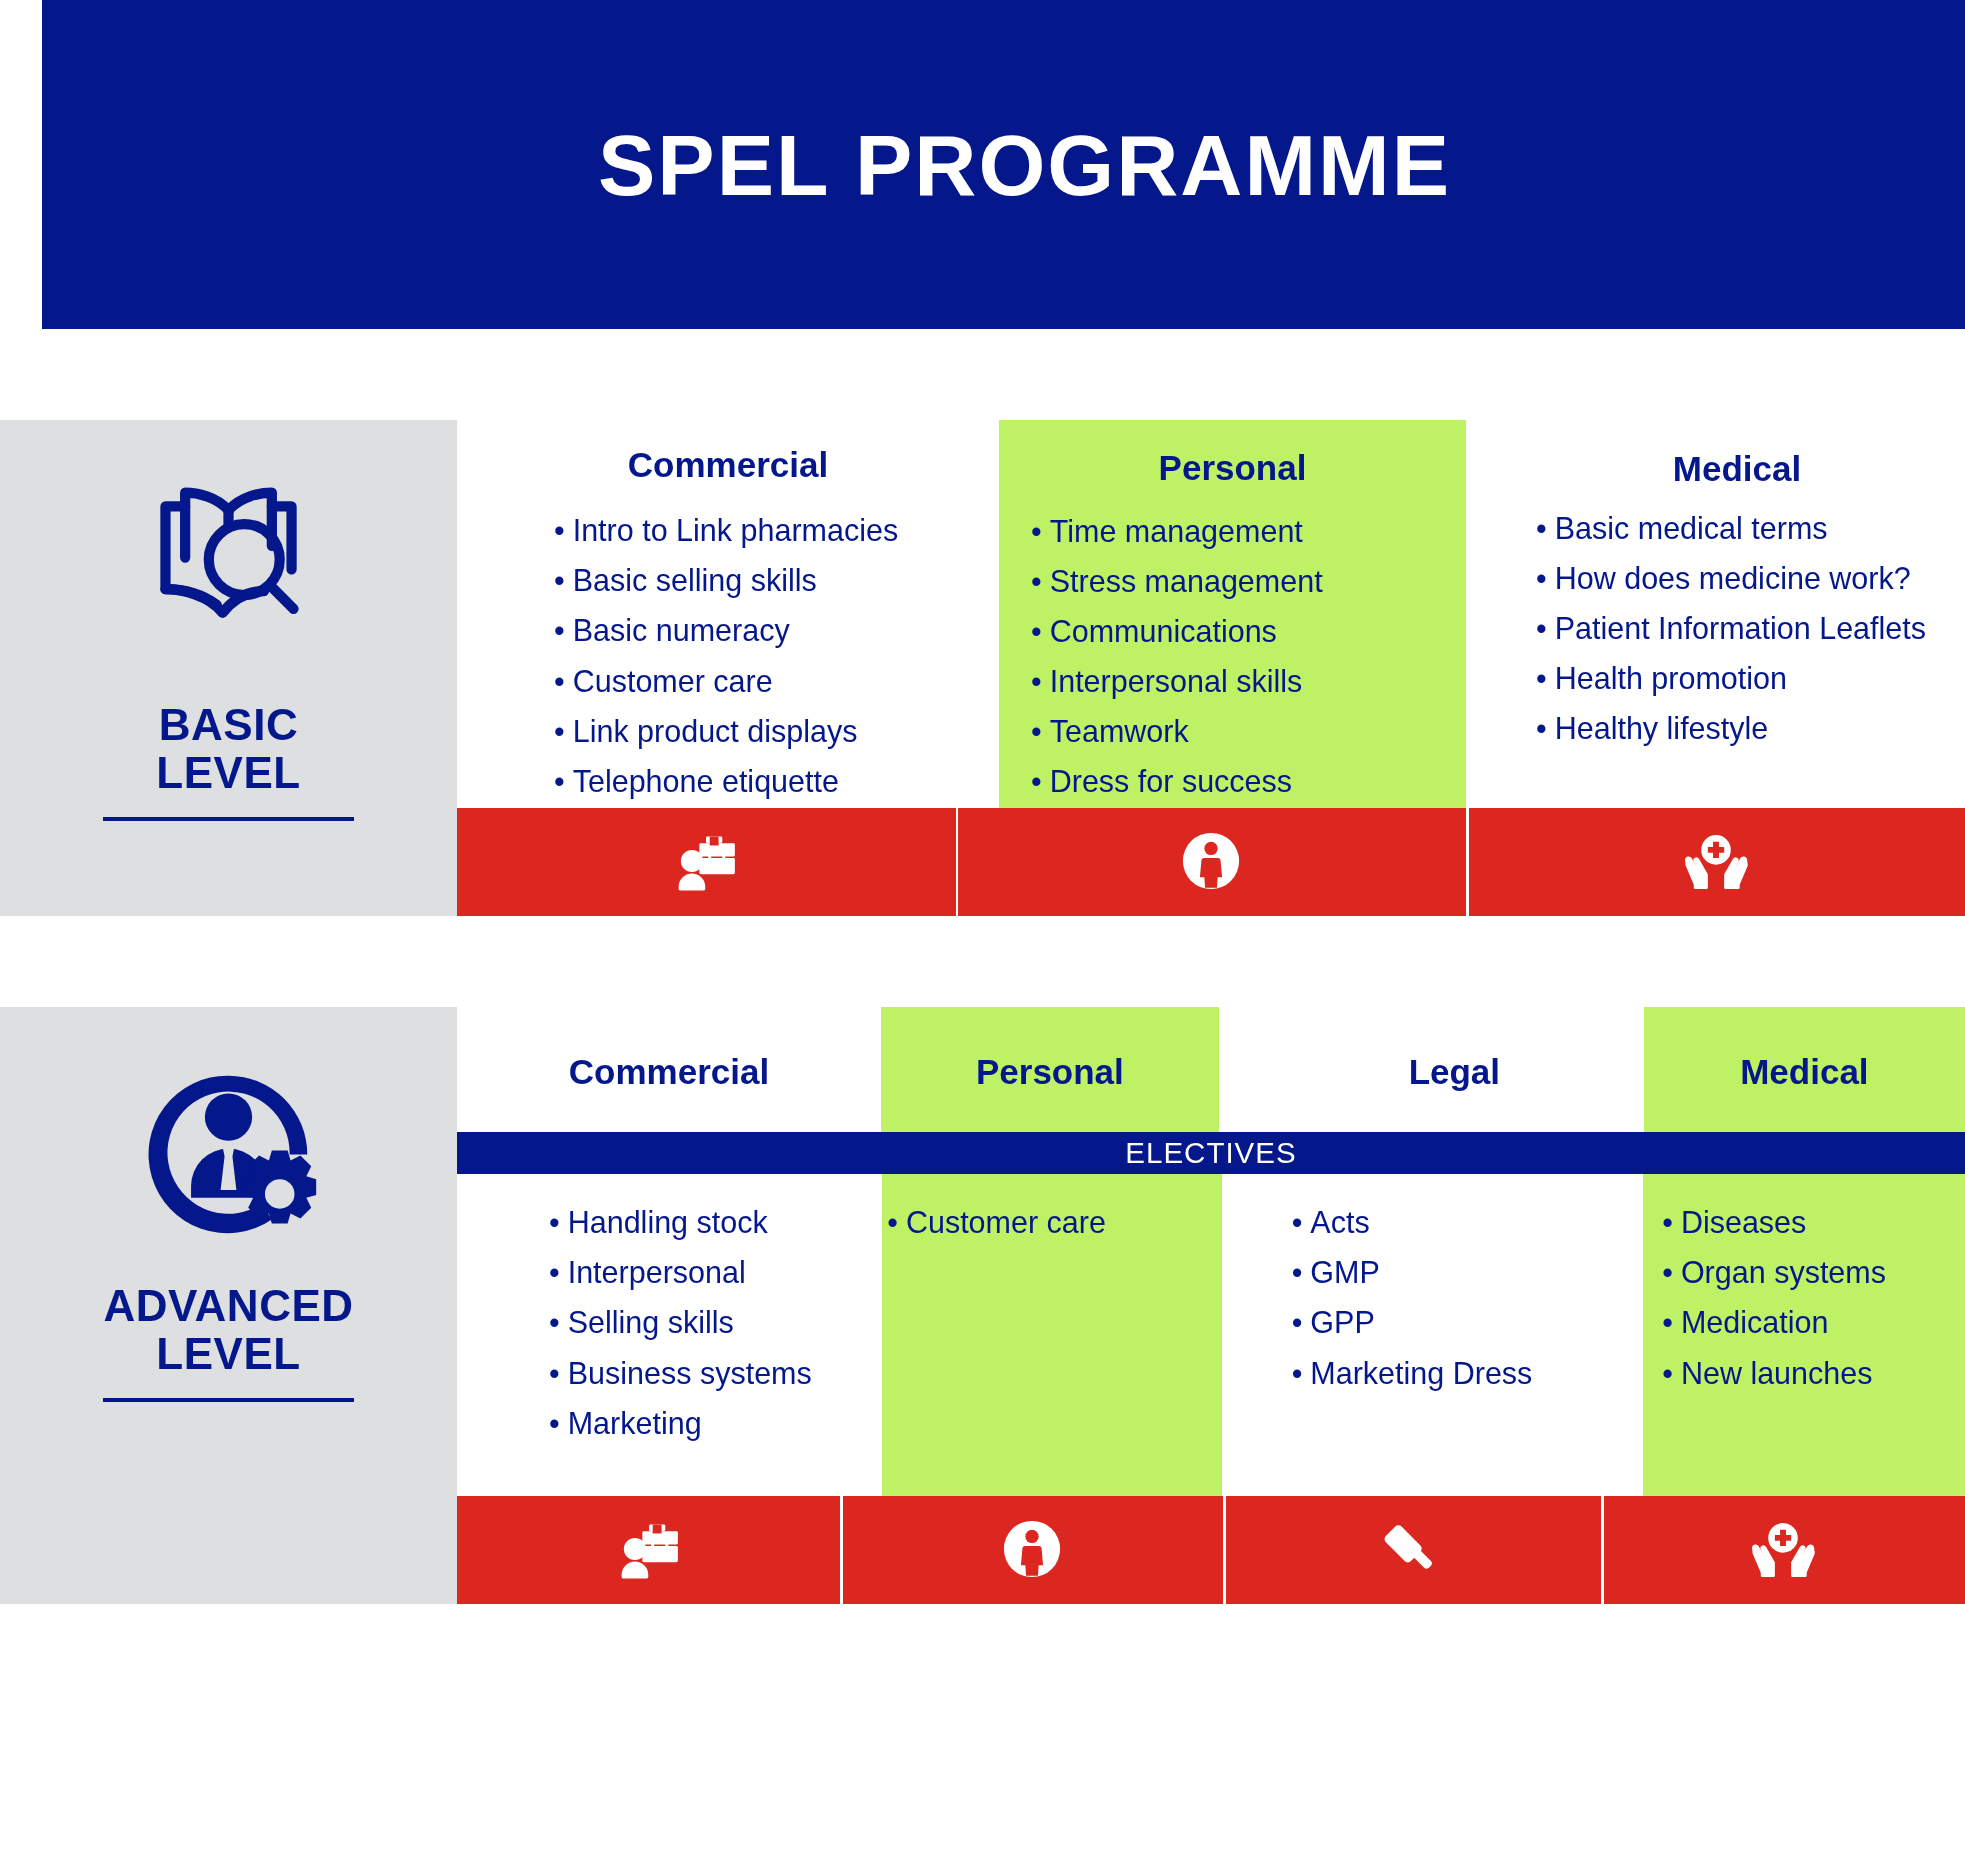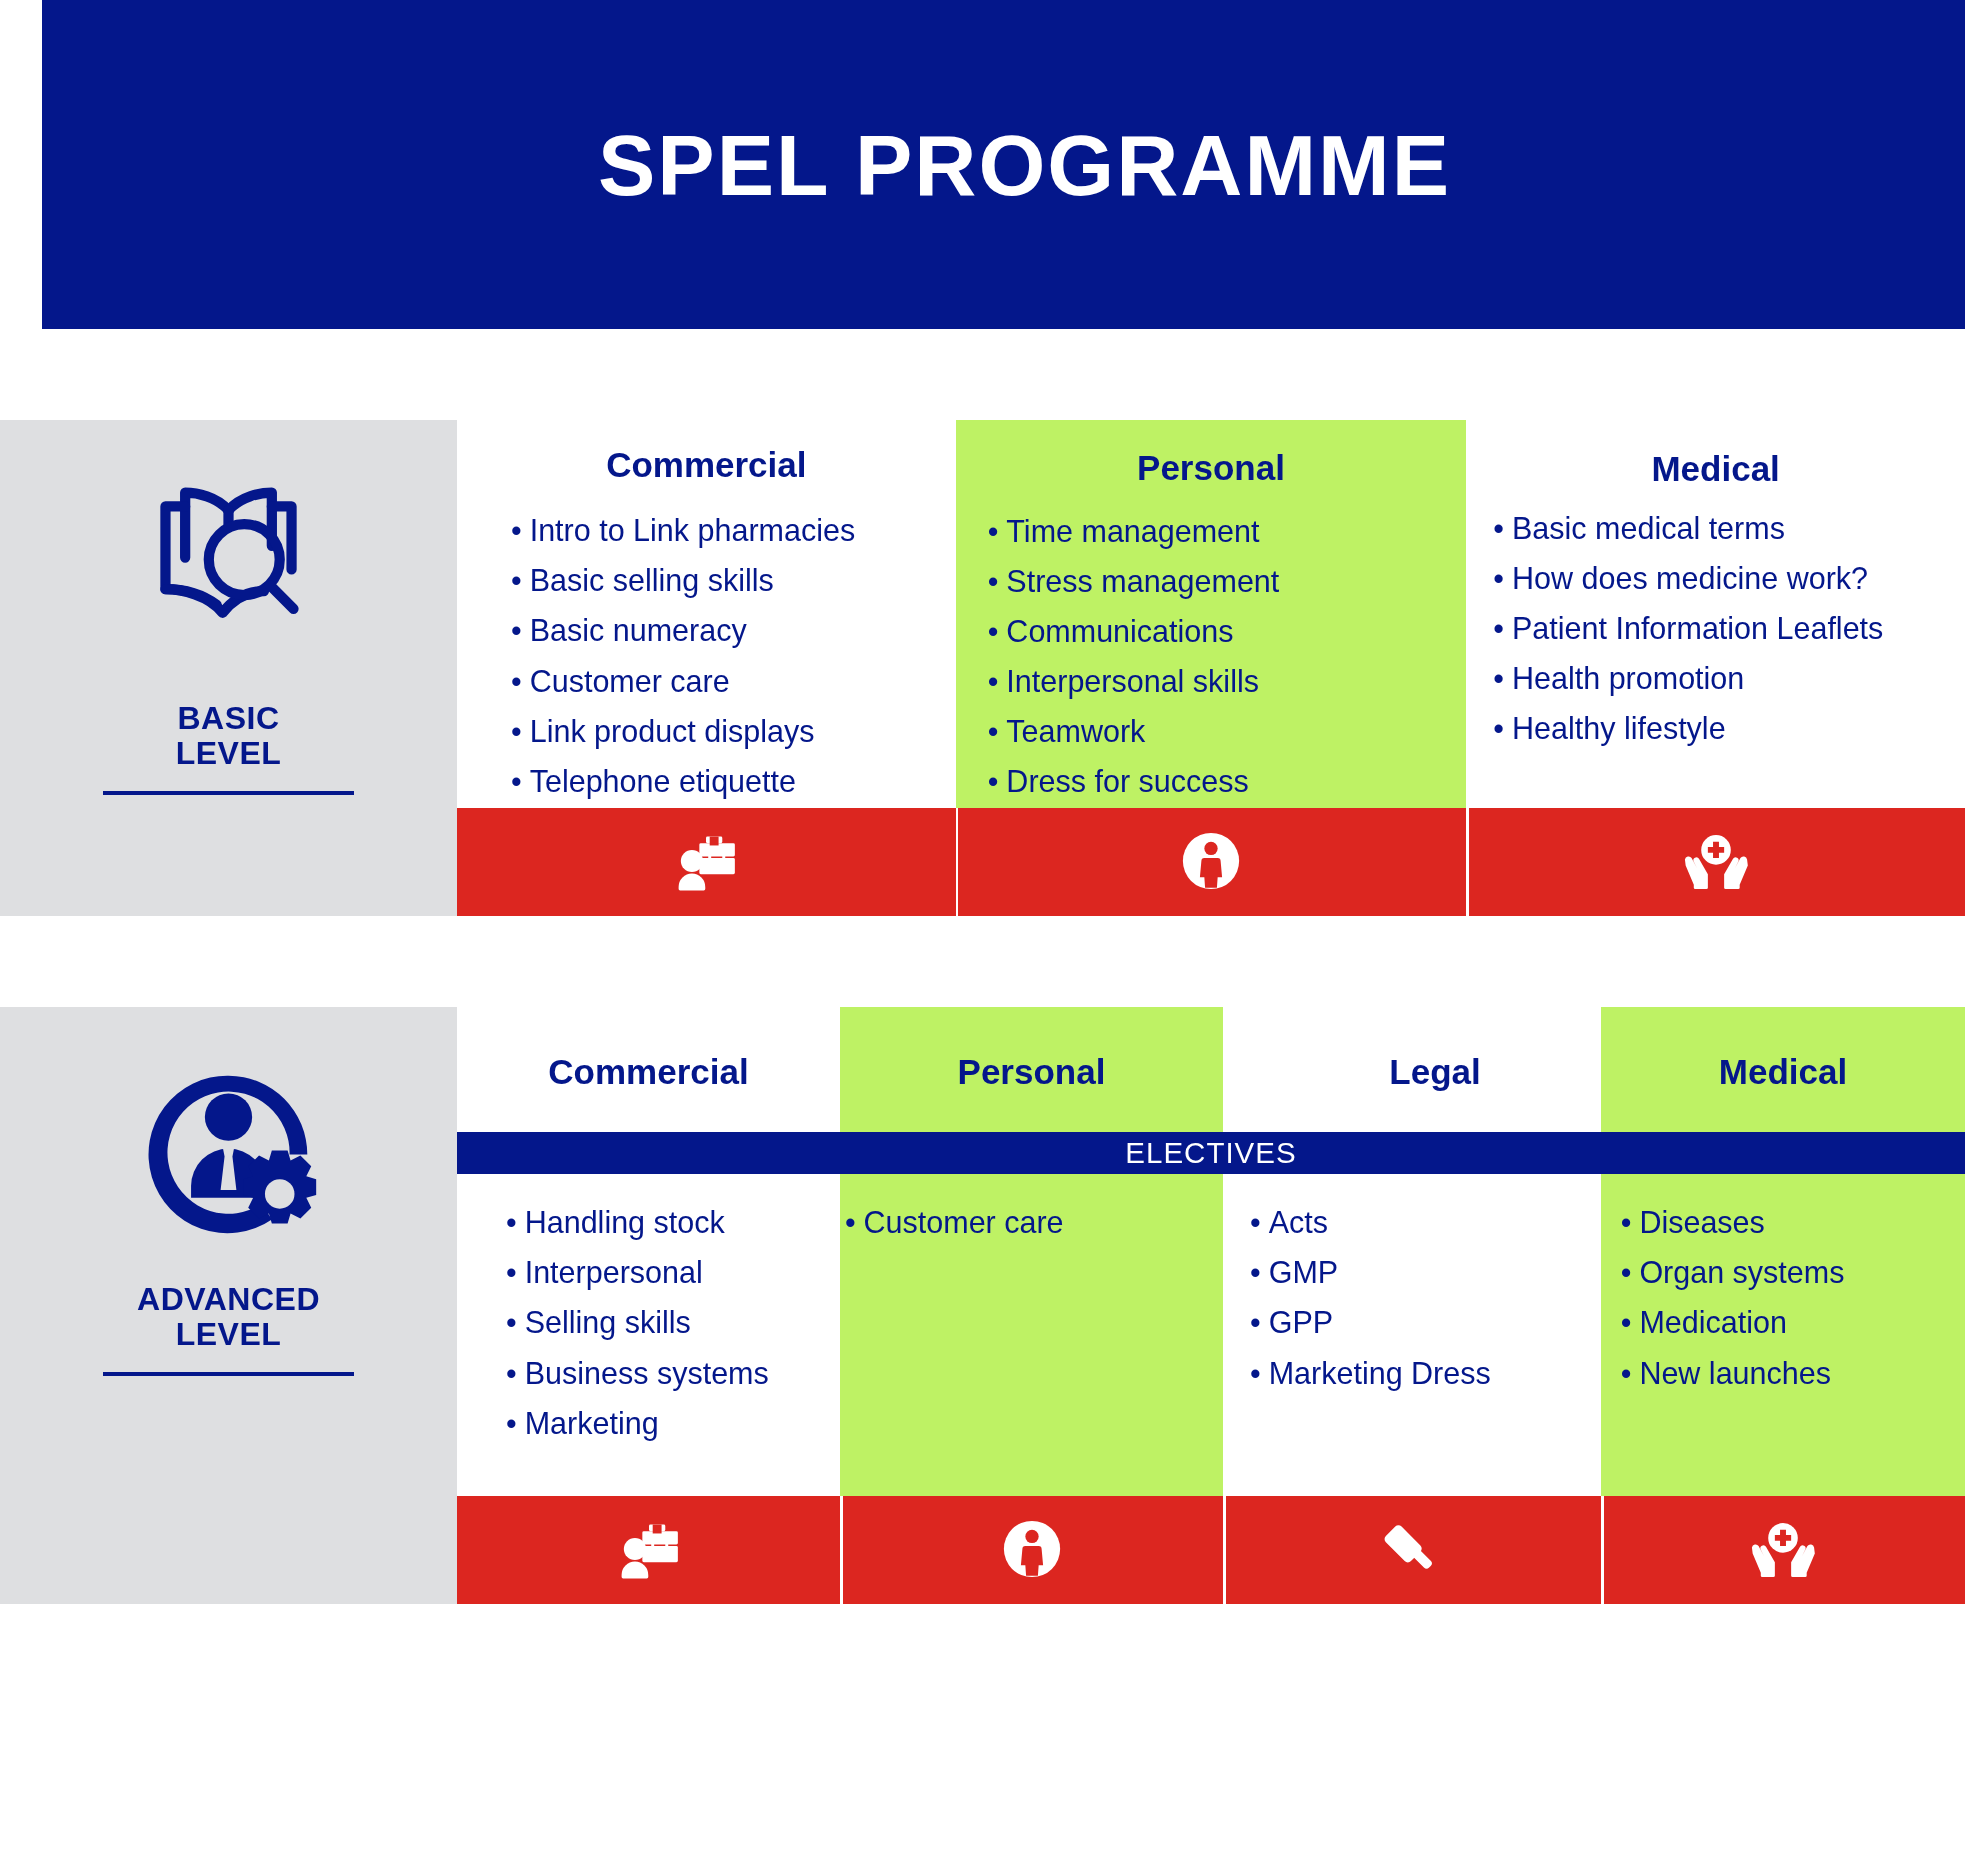--- a/index.html
+++ b/index.html
@@ -33,36 +33,36 @@
     position: absolute; left: 0; top: 0;
     width: 457px;
     background: #DEDFE1;
     display: flex; flex-direction: column;
     align-items: center; justify-content: flex-start;
   }
   .sidebar-icon { margin-top: 47px; }
   .sidebar-label {
     color: #04178B;
     font-weight: bold;
-    font-size: 32px;
+    font-size: 44px;
     line-height: 1.08;
     text-align: center;
     letter-spacing: 0.5px;
     margin-top: 35px;
   }
   .sidebar-rule {
     width: 251px; height: 4.4px;
     background: #04178B;
     margin-top: 20.6px;
   }
 
   
   .cols { position: absolute; left: 457px; top: 0; width: 1508px; }
   .col-row { display: flex; width: 1508px; align-items: stretch; }
-  .col { position: relative; }
+  .col { position: relative; margin-left: 43px; }
   .col-shade { background: #bef264; }
   .col-white { background: #ffffff; }
 
   .col-title {
     color: #04178B;
     font-weight: bold;
     font-size: 35px;
     text-align: center;
     line-height: 1;
   }

